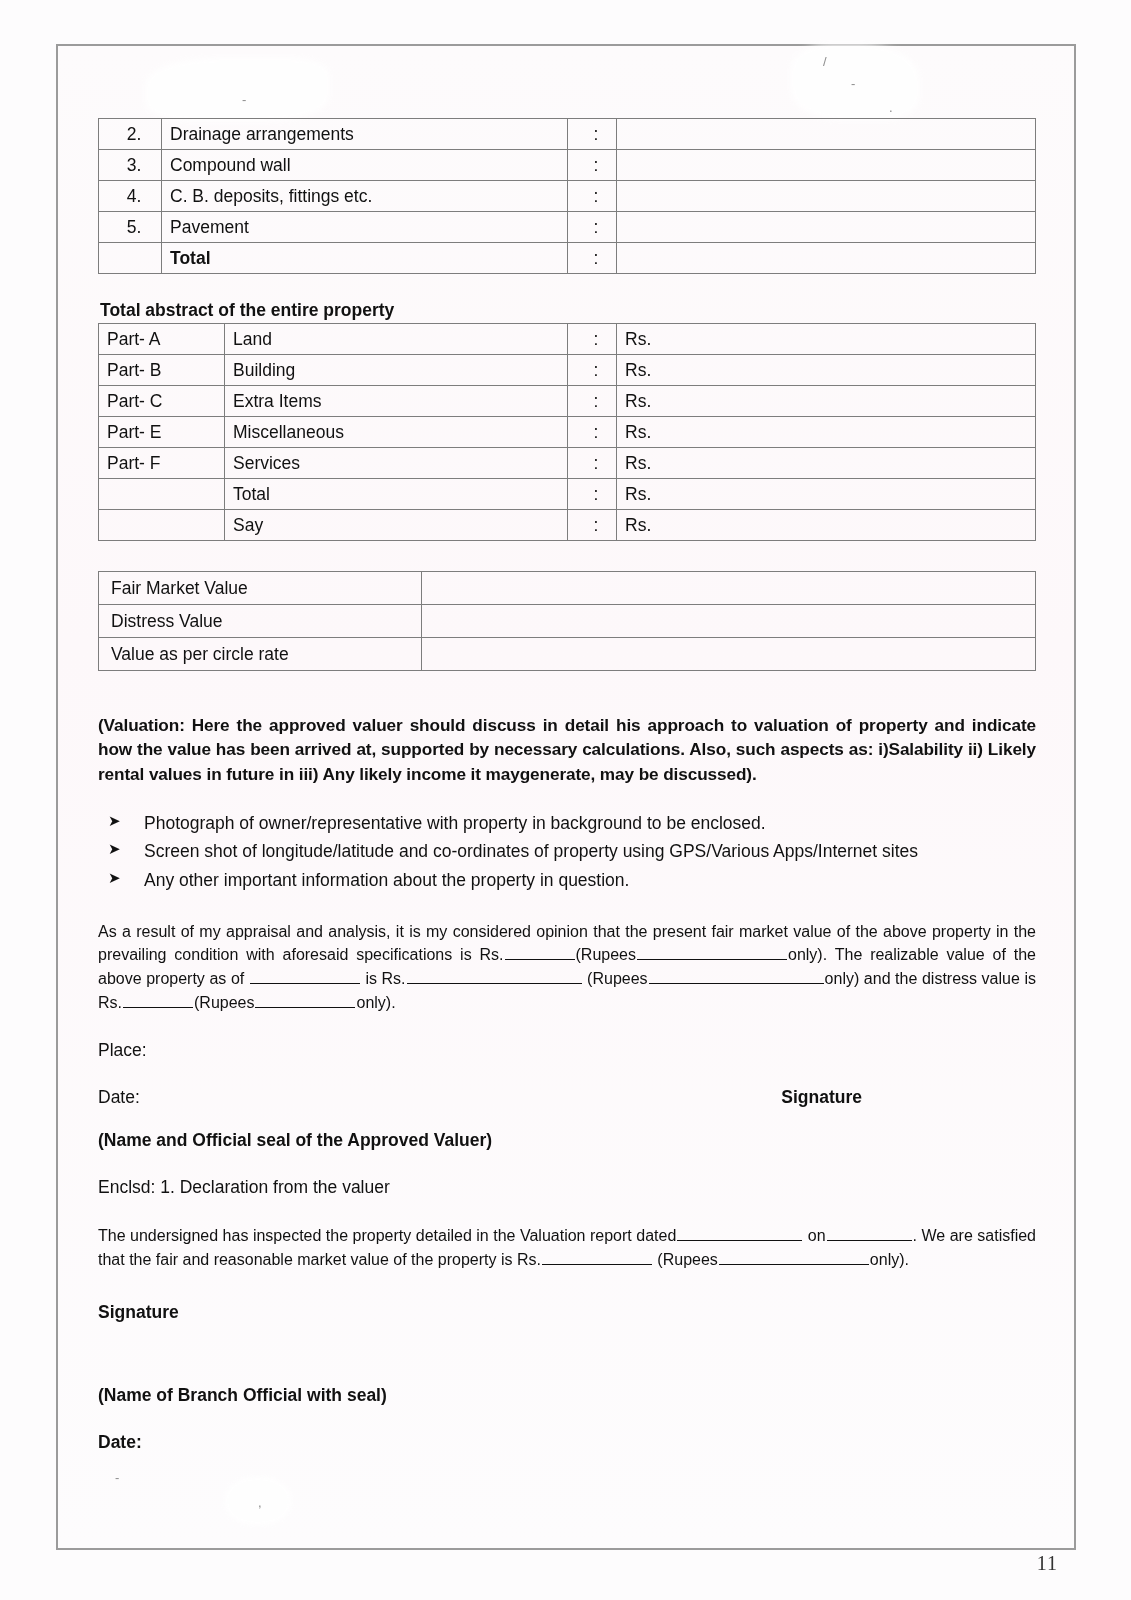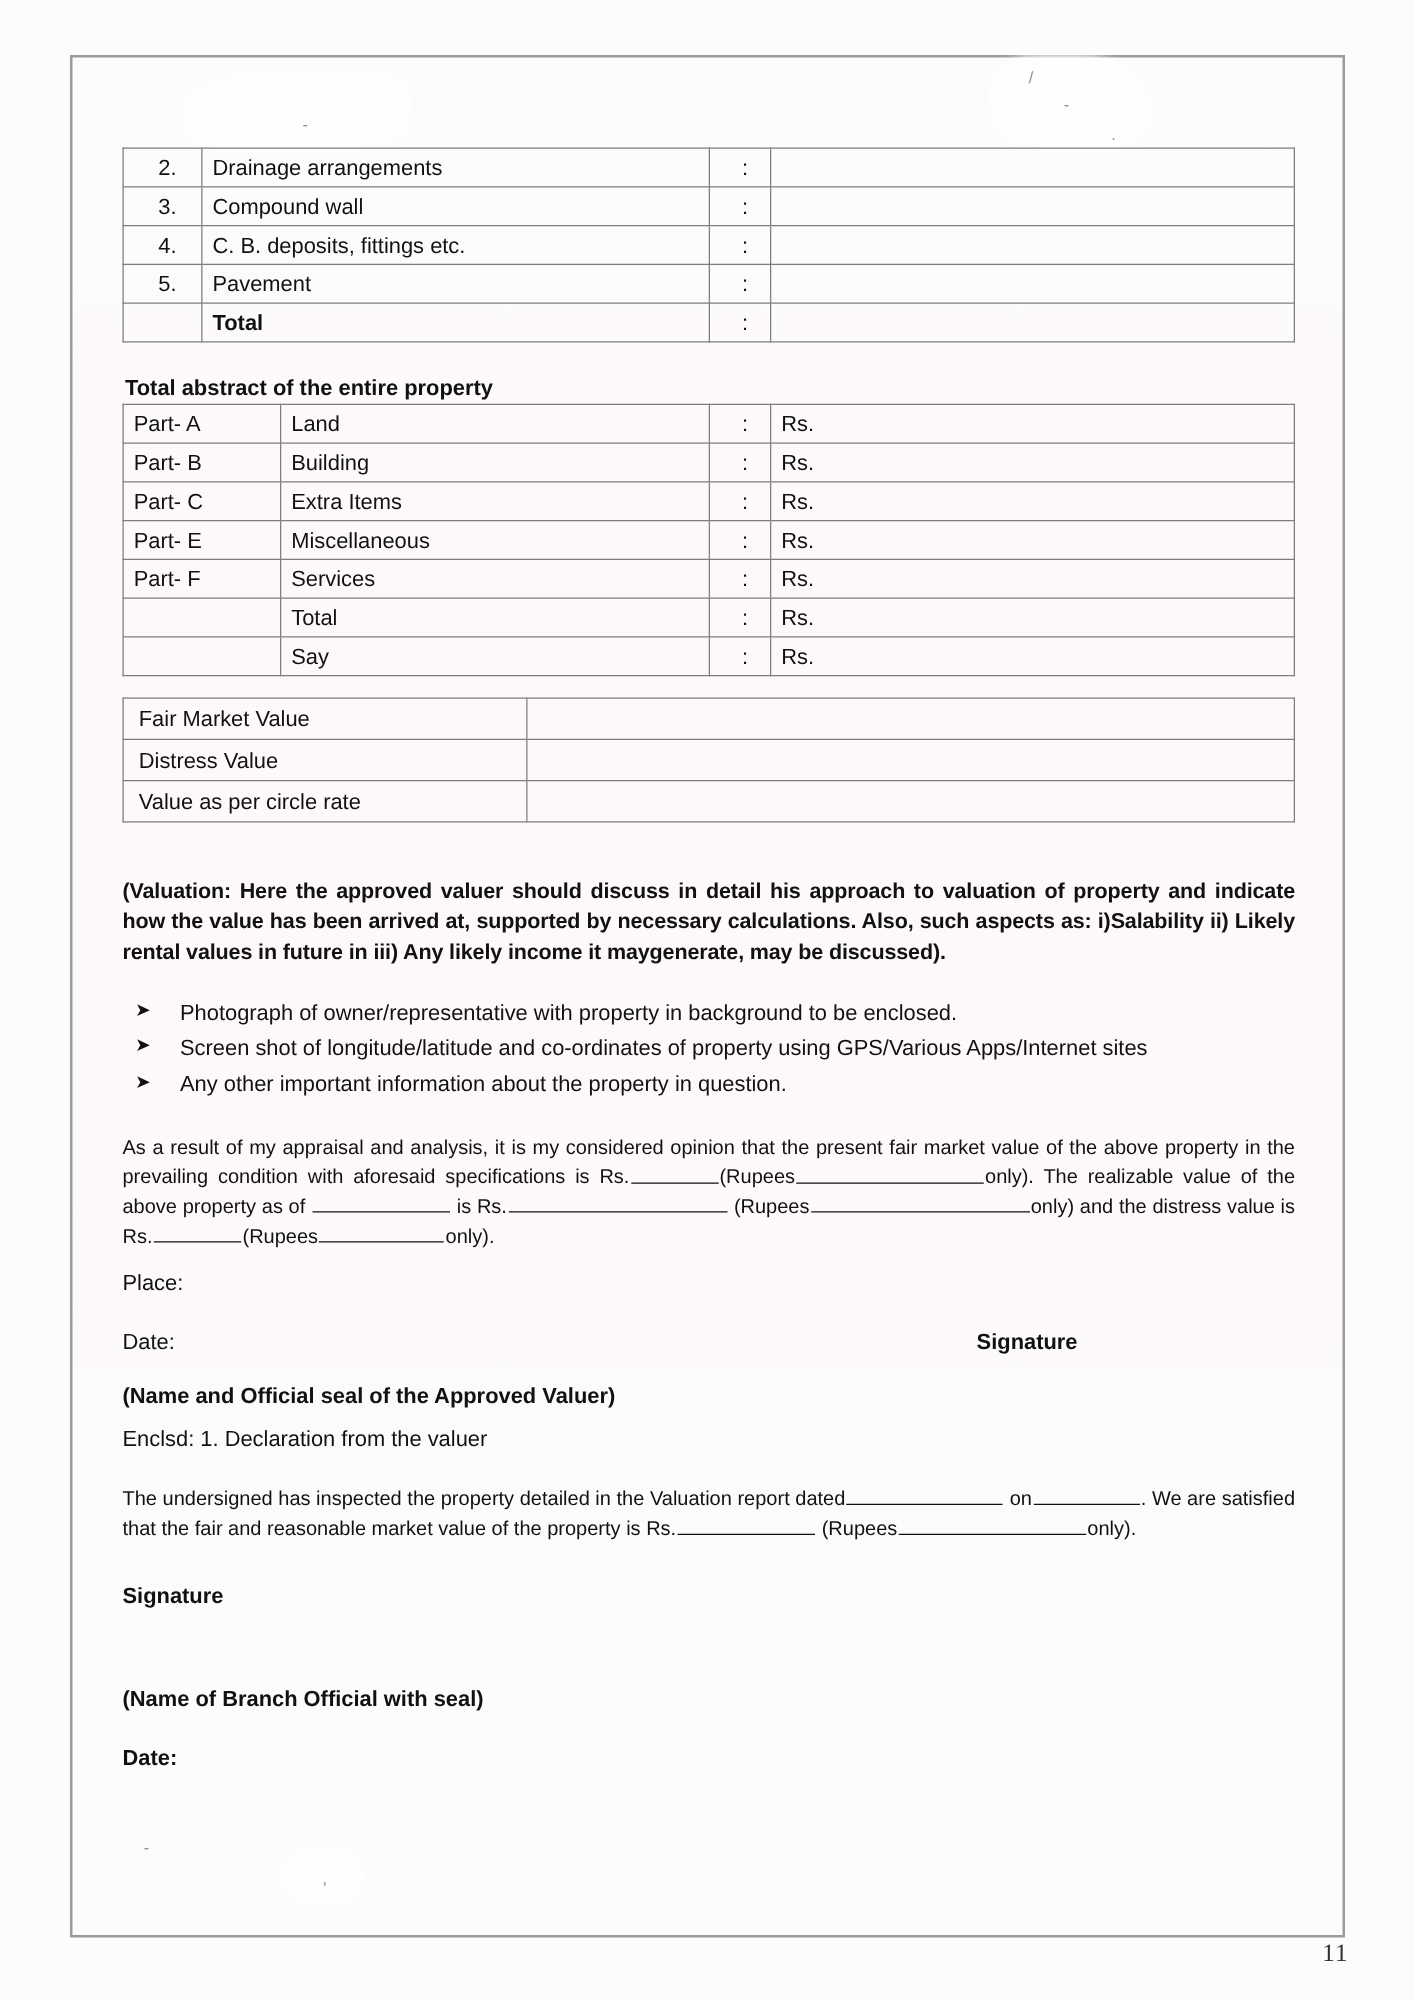--- a/index.html
+++ b/index.html
@@ -62,21 +62,21 @@
     font-weight: bold;
     margin: 0 0 2px 2px;
   }
 
   
   table.valtbl {
     border-collapse: collapse;
     width: 938px;
     table-layout: fixed;
     font-size: 17.5px;
-    margin-top: 17px;
+    margin-top: 30px;
     border-radius: 12px;
   }
   table.valtbl td {
     border: 1px solid #7d7d7d;
     padding: 4px 0 4px 12px;
     height: 24px;
     vertical-align: middle;
   }
   .c-vlabel { width: 310px; }
 
@@ -130,21 +130,21 @@
   .b-70  { width: 70px; }
   .b-85  { width: 85px; }
   .b-100 { width: 100px; }
   .b-110 { width: 110px; }
   .b-125 { width: 125px; }
   .b-150 { width: 150px; }
   .b-175 { width: 175px; }
 
   .lbl-line {
     font-size: 17.5px;
-    margin-top: 14px;
+    margin-top: 26px;
   }
   .row-split {
     display: flex;
     align-items: baseline;
     margin-top: 26px;
   }
   .row-split .left { font-size: 17.5px; }
   .row-split .right {
     margin-left: auto;
     font-size: 17.5px;
@@ -154,21 +154,21 @@
   .right-bold {
     text-align: left;
     font-weight: bold;
     font-size: 17.5px;
     margin-top: 22px;
   }
   .right-bold.pad-sig { padding-right: 146px; }
 
   .page-num {
     position: absolute;
-    right: 52px;
+    right: 73px;
     top: 1552px;
     font-size: 20px;
     color: #333;
     letter-spacing: 1px;
     font-family: "Liberation Serif", serif;
   }
 
   
   .smudge {
     position: absolute;

